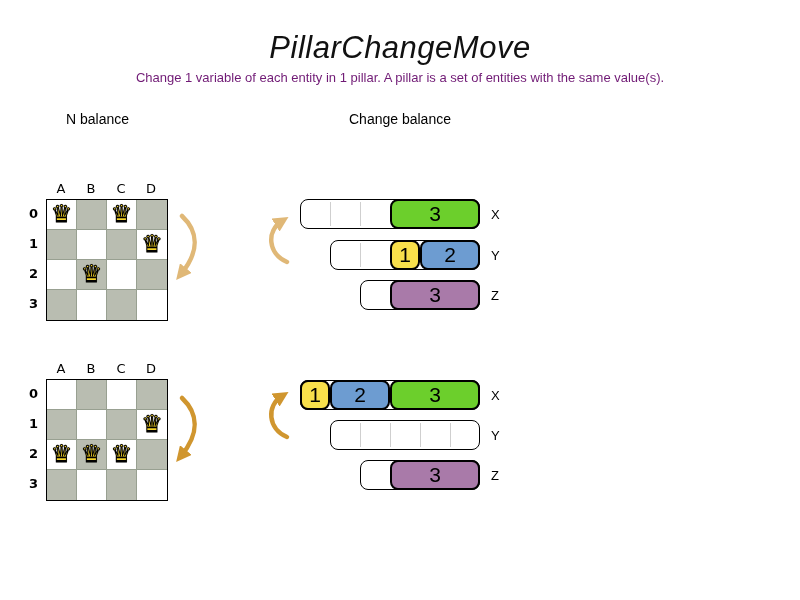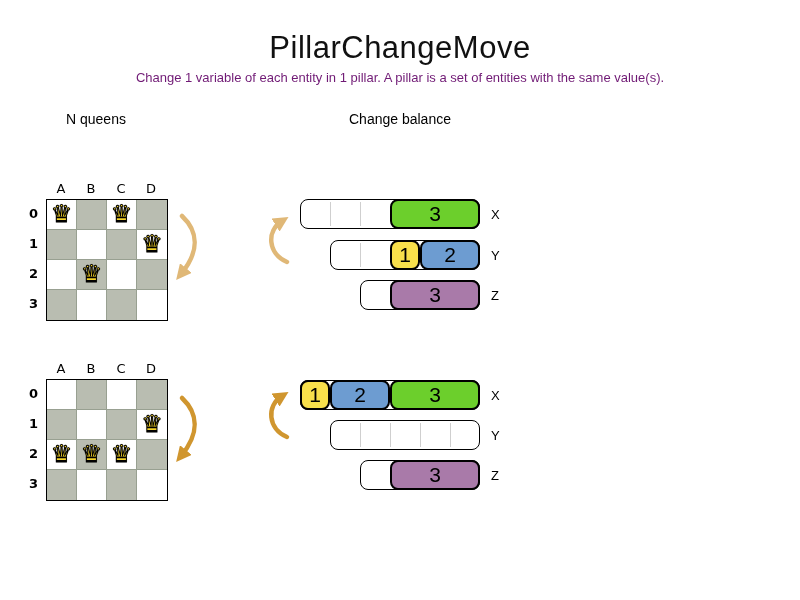--- a/index.html
+++ b/index.html
@@ -3,21 +3,21 @@
 <meta charset="utf-8">
 <title>PillarChangeMove</title>
 <style>
   html,body{margin:0;padding:0;background:#fff;}
   .stage{
     position:relative;width:800px;height:600px;background:#ffffff;overflow:hidden;
     font-family:"Liberation Sans",sans-serif;color:#111;
   }
   .page-title{
     position:absolute;left:0;top:30px;width:800px;text-align:center;
-    font-size:31px;font-weight:400;letter-spacing:0.5px;
+    font-size:31px;font-weight:400;letter-spacing:0.5px;font-style:italic;
   }
   .page-subtitle{
     position:absolute;left:0;top:70px;width:800px;text-align:center;
     font-size:13px;font-weight:400;color:#701a75;
   }
   .section-label{position:absolute;font-size:14px;color:#000;}
   .section-label.nq{left:66px;top:111px;}
   .section-label.cb{left:349px;top:111px;}
 
   
@@ -63,21 +63,21 @@
   .arrows{position:absolute;left:0;top:0;pointer-events:none;}
 </style>
 </head>
 <body>
 
 <div class="stage">
 
   <div class="page-title">PillarChangeMove</div>
   <div class="page-subtitle">Change 1 variable of each entity in 1 pillar. A pillar is a set of entities with the same value(s).</div>
 
-  <div class="section-label nq">N queens</div>
+  <div class="section-label nq">N balance</div>
   <div class="section-label cb">Change balance</div>
 
   <div id="board-before" class="board-wrap" style="left:46px;top:199px;">
       <span class="col-label" style="left: 0px;">A</span>
       <span class="col-label" style="left: 30px;">B</span>
       <span class="col-label" style="left: 60px;">C</span>
       <span class="col-label" style="left: 90px;">D</span>
       <span class="row-label" style="top: 0px;">0</span>
       <span class="row-label" style="top: 30px;">1</span>
       <span class="row-label" style="top: 60px;">2</span>

